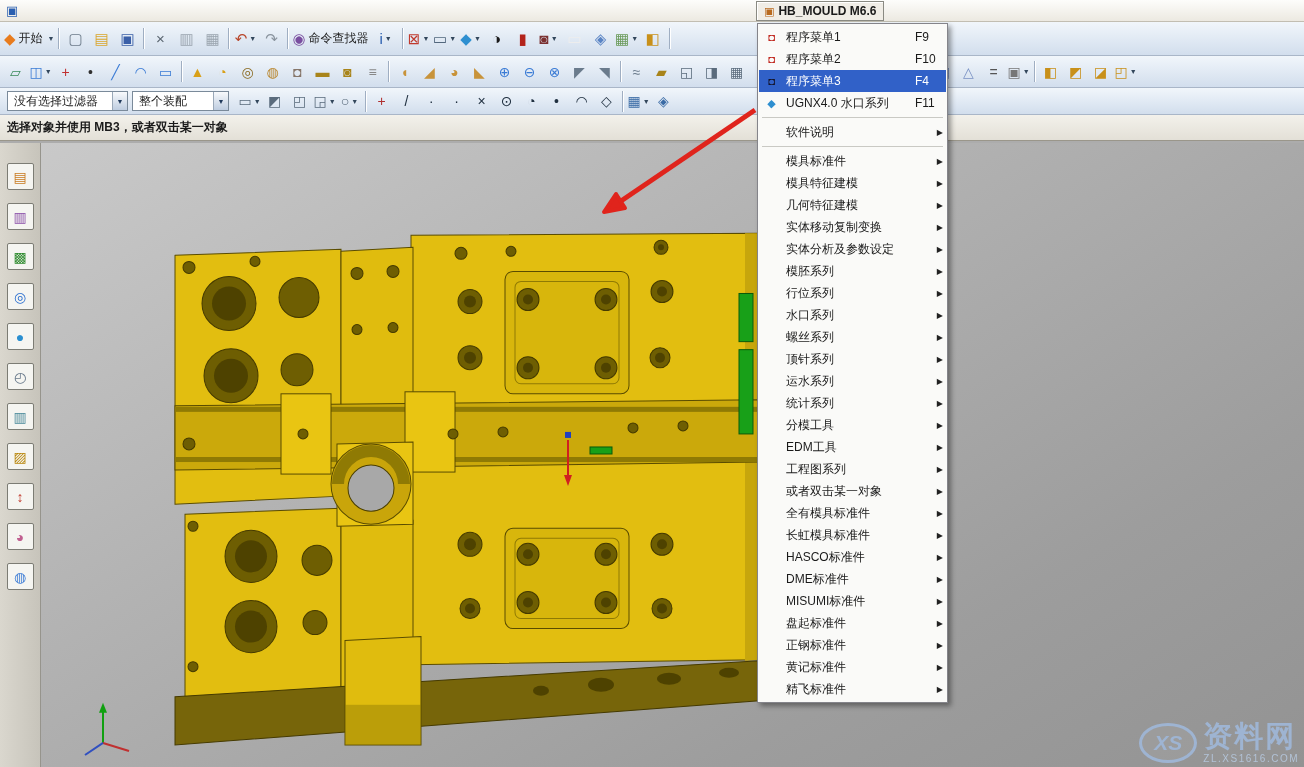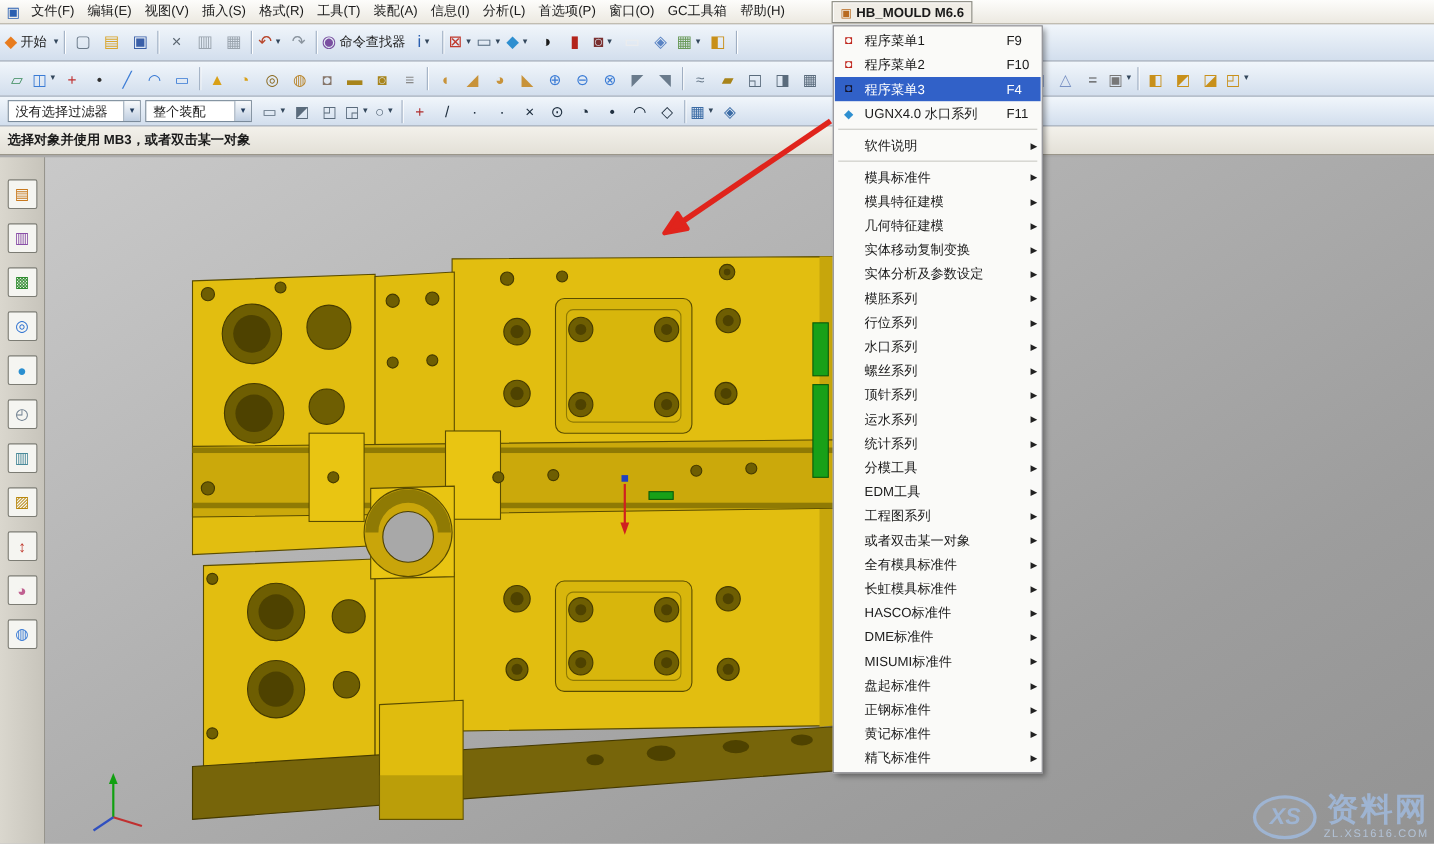--- a/index.html
+++ b/index.html
@@ -46,21 +46,21 @@
   .statusbar { height:26px; background:linear-gradient(#F3F1EB,#E3E0D7); border-bottom:1px solid #9A968A;
                display:flex; align-items:center; padding-left:7px; font-weight:bold; z-index:15; position:relative;}
 
   
   .main { position:absolute; top:143px; left:0; right:0; bottom:0; display:flex; }
   .sidebar { width:41px; background:linear-gradient(90deg,#DAD7CE,#C7C4BB); border-right:1px solid #96948C;
              display:flex; flex-direction:column; align-items:center; gap:13px; padding-top:20px; }
   .sbi { width:27px; height:27px; background:#F5F5F1; border:1px solid #7C7C74; border-radius:2px;
          display:flex; align-items:center; justify-content:center; font-size:14px; cursor:default; }
   .viewport { flex:1; position:relative;
-              background:linear-gradient(150deg,#C9C9C9 0%, #B2B2B2 38%, #9D9D9D 75%, #939393 100%);text-align:right; }
+              background:linear-gradient(150deg,#C9C9C9 0%, #B2B2B2 38%, #9D9D9D 75%, #939393 100%); }
   .model-svg { position:absolute; inset:0; width:100%; height:100%; }
 
   .gold  { fill:var(--model-gold); }
   .gold2 { fill:#D8B60C; }
   .goldL { fill:#E9C512; }
   .edge  { stroke:#5A4C00; stroke-width:1; }
   .hole  { fill:#6E5E02; stroke:#453A00; stroke-width:1; }
   .holein{ fill:#4E4200; }
   .green { fill:var(--model-green); stroke:#0A5A0A; }
 
@@ -90,35 +90,20 @@
   .wm-brand { font-size:29px; font-weight:bold; color:var(--watermark-blue); line-height:1; letter-spacing:2px;}
   .wm-url { font-size:10px; color:#B4C5DA; letter-spacing:1.5px; margin-top:2px; }
 </style>
 </head>
 <body>
 
 <div id="app">
 
   <div class="menubar">
     <span class="appico">▣</span>
-    <div class="mitems" id="mb-items">
-        <div class="menu-item">文件(F)</div>
-        <div class="menu-item">编辑(E)</div>
-        <div class="menu-item">视图(V)</div>
-        <div class="menu-item">插入(S)</div>
-        <div class="menu-item">格式(R)</div>
-        <div class="menu-item">工具(T)</div>
-        <div class="menu-item">装配(A)</div>
-        <div class="menu-item">信息(I)</div>
-        <div class="menu-item">分析(L)</div>
-        <div class="menu-item">首选项(P)</div>
-        <div class="menu-item">窗口(O)</div>
-        <div class="menu-item">GC工具箱</div>
-        <div class="menu-item">帮助(H)</div>
-      </div>
     <div class="hbtab">
       <span class="tabico">▣</span>
       <span>HB_MOULD M6.6</span>
     </div>
   </div>
 
   <div class="toolbar r1" id="tb1">
       <div class="tbi">
         <span class="g" style="color: rgb(232, 124, 30);">◆</span>
         <span class="tlabel">开始</span>

